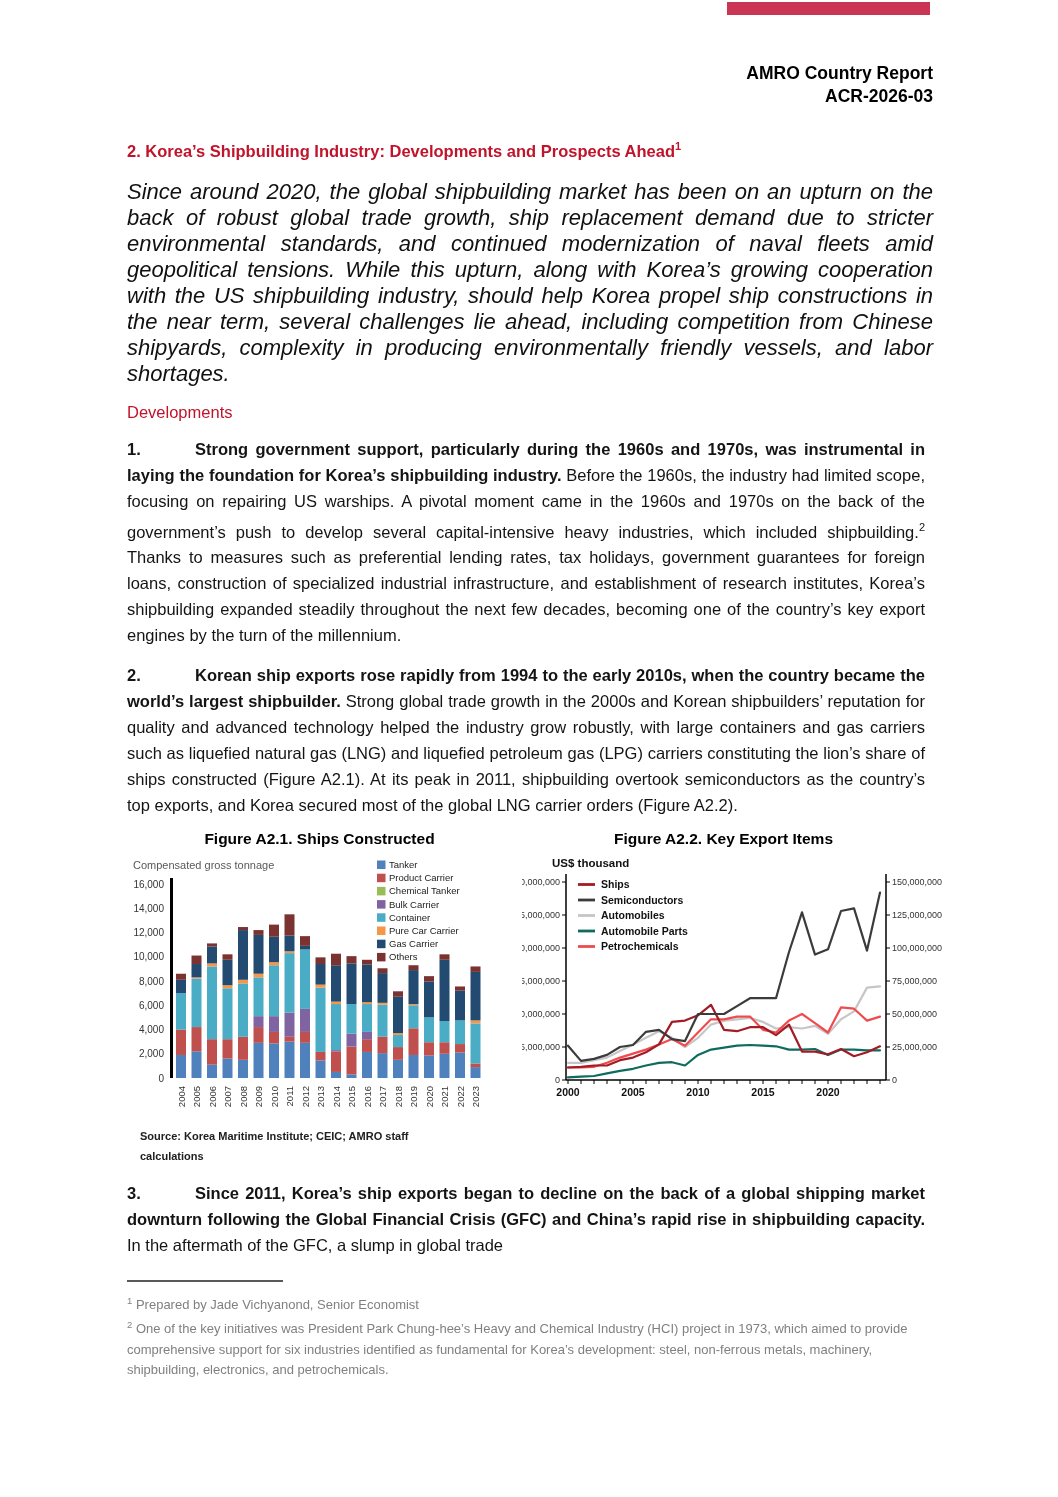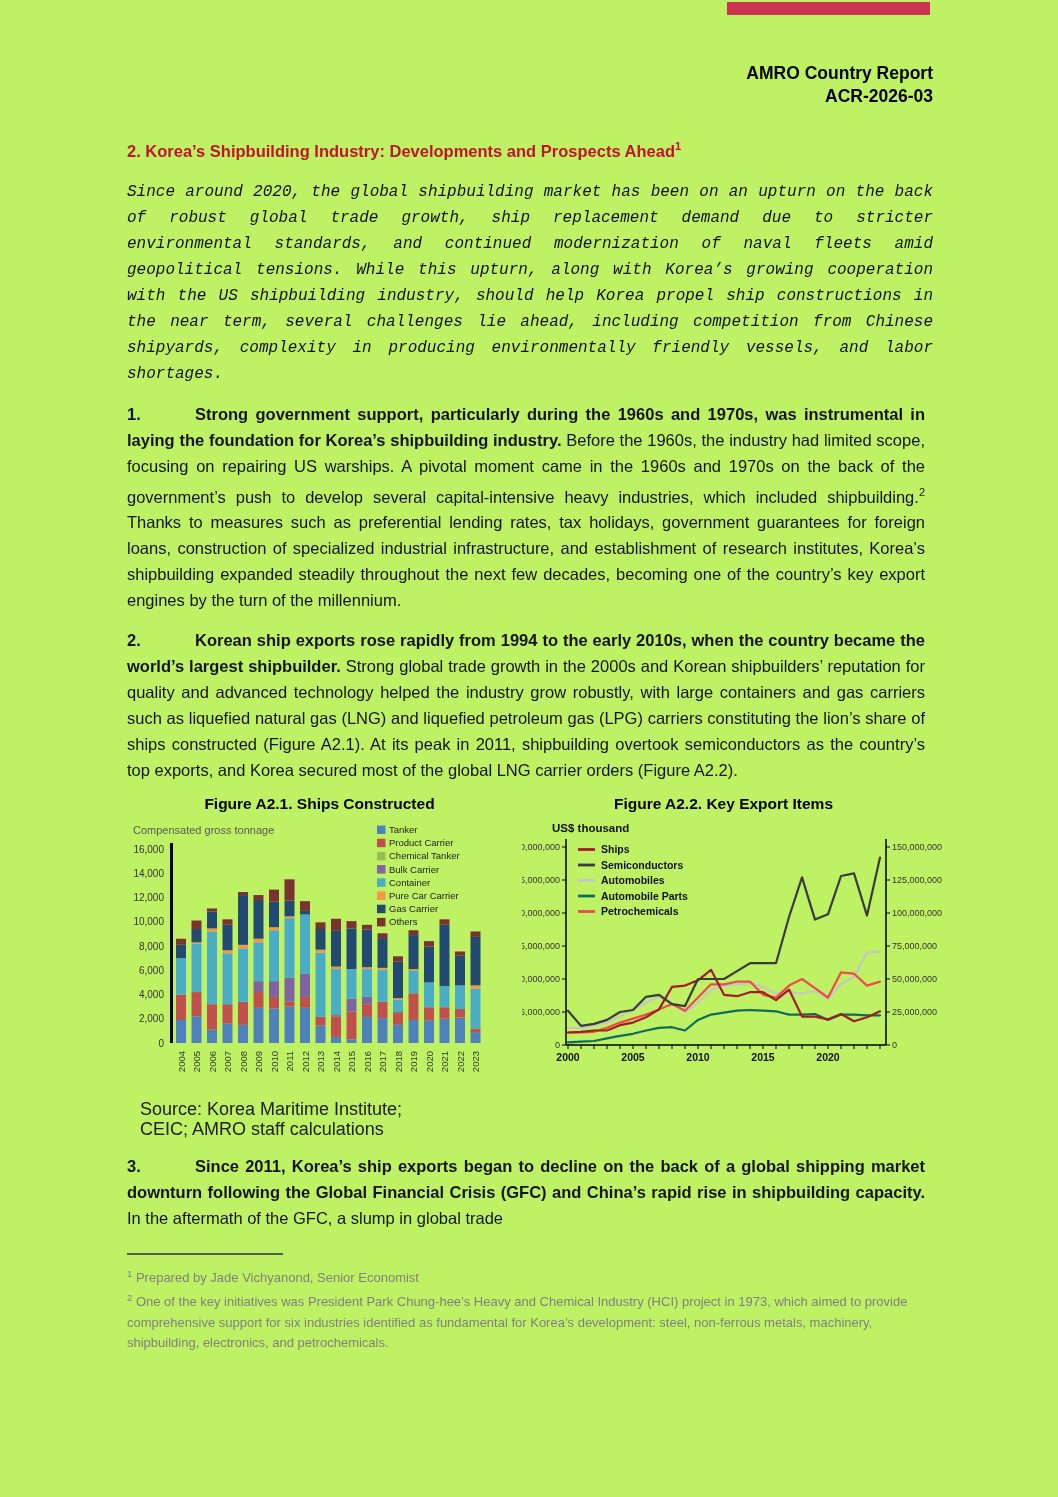--- a/index.html
+++ b/index.html
@@ -1,34 +1,34 @@
 <!DOCTYPE html>
 <html><head>
 <meta charset="utf-8">
 <style>
   html,body{margin:0;padding:0;background:#e8e8e8;}
-  .page{position:relative;width:1058px;height:1497px;background:#bef264;
+  .page{position:relative;width:1058px;height:1497px;background:#ffffff;
         font-family:"Liberation Sans",sans-serif;color:#1a1a1a;overflow:hidden;margin:0 auto;}
   .topbar{position:absolute;left:727px;top:2px;width:203px;height:13px;background:#CA3553;}
   .content{position:absolute;left:127px;top:0;width:806px;}
   .doc-header{margin-top:62px;text-align:right;font-weight:bold;font-size:17.5px;line-height:23px;color:#000;}
   h1.title{margin:27px 0 0 0;font-size:16.5px;line-height:22px;color:#C1132B;font-weight:bold;}
   h1.title sup{font-size:11px;}
-  .abstract{margin:17px 0 0 0;font-style:italic;text-align:justify;font-size:16px;line-height:26px;color:#111;font-family:Liberation Mono, monospace;}
+  .abstract{margin:17px 0 0 0;font-style:italic;text-align:justify;font-size:22px;line-height:26px;color:#111;}
   .section-heading{margin-top:16px;color:#C1132B;font-size:16.5px;}
   p.body-para{margin:14px 8px 0 0;text-align:justify;font-size:16.5px;line-height:26px;color:#141414;}
   p.body-para sup{font-size:11px;}
   .pnum{display:inline-block;width:68px;font-weight:bold;}
   .figures{display:flex;margin-top:12px;width:830px;}
   .figure{width:385px;flex:none;}
   .figure.fig2{width:433px;margin-left:10px;}
   .fig-title{font-weight:bold;font-size:15.5px;text-align:center;color:#000;}
   .figure.fig2 .fig-title{padding-right:30px;}
   .chart-svg{display:block;margin-top:4px;}
-  .fig-source{font-size:18px;line-height:20px;margin-top:16px;color:#202020;}
+  .fig-source{font-size:11px;line-height:20px;margin-top:8px;color:#202020;font-weight:bold;}
   .fig-source.src1{padding-left:13px;padding-right:70px;}
   .fig-source.src2{padding-left:4px;}
   .footnotes{margin-top:22px;}
   .fn-rule{width:156px;border-top:2px solid #595959;margin-bottom:9px;}
   .fn{color:#808080;font-size:13px;line-height:20px;}
   .fn sup{font-size:9.5px;}
 </style>
 </head>
 <body>
 
@@ -38,20 +38,21 @@
 
     <div class="doc-header">
       <div>AMRO Country Report</div>
       <div>ACR-2026-03</div>
     </div>
 
     <h1 class="title"><span>2. Korea’s Shipbuilding Industry: Developments and Prospects Ahead</span><sup>1</sup></h1>
 
     <p class="abstract">Since around 2020, the global shipbuilding market has been on an upturn on the back of robust global trade growth, ship replacement demand due to stricter environmental standards, and continued modernization of naval fleets amid geopolitical tensions. While this upturn, along with Korea’s growing cooperation with the US shipbuilding industry, should help Korea propel ship constructions in the near term, several challenges lie ahead, including competition from Chinese shipyards, complexity in producing environmentally friendly vessels, and labor shortages.</p>
 
+    <div class="section-heading">Developments</div>
 
     <p class="body-para"><span class="pnum">1.</span><b>Strong government support, particularly during the 1960s and 1970s, was instrumental in laying the foundation for Korea’s shipbuilding industry.</b>
       <span>Before the 1960s, the industry had limited scope, focusing on repairing US warships. A pivotal moment came in the 1960s and 1970s on the back of the government’s push to develop several capital-intensive heavy industries, which included shipbuilding.</span><sup>2</sup>
       <span>Thanks to measures such as preferential lending rates, tax holidays, government guarantees for foreign loans, construction of specialized industrial infrastructure, and establishment of research institutes, Korea’s shipbuilding expanded steadily throughout the next few decades, becoming one of the country’s key export engines by the turn of the millennium.</span></p>
 
     <p class="body-para"><span class="pnum">2.</span><b>Korean ship exports rose rapidly from 1994 to the early 2010s, when the country became the world’s largest shipbuilder.</b>
       <span>Strong global trade growth in the 2000s and Korean shipbuilders’ reputation for quality and advanced technology helped the industry grow robustly, with large containers and gas carriers such as liquefied natural gas (LNG) and liquefied petroleum gas (LPG) carriers constituting the lion’s share of ships constructed (Figure A2.1). At its peak in 2011, shipbuilding overtook semiconductors as the country’s top exports, and Korea secured most of the global LNG carrier orders (Figure A2.2).</span></p>
 
     <div class="figures">
       <div class="figure">

